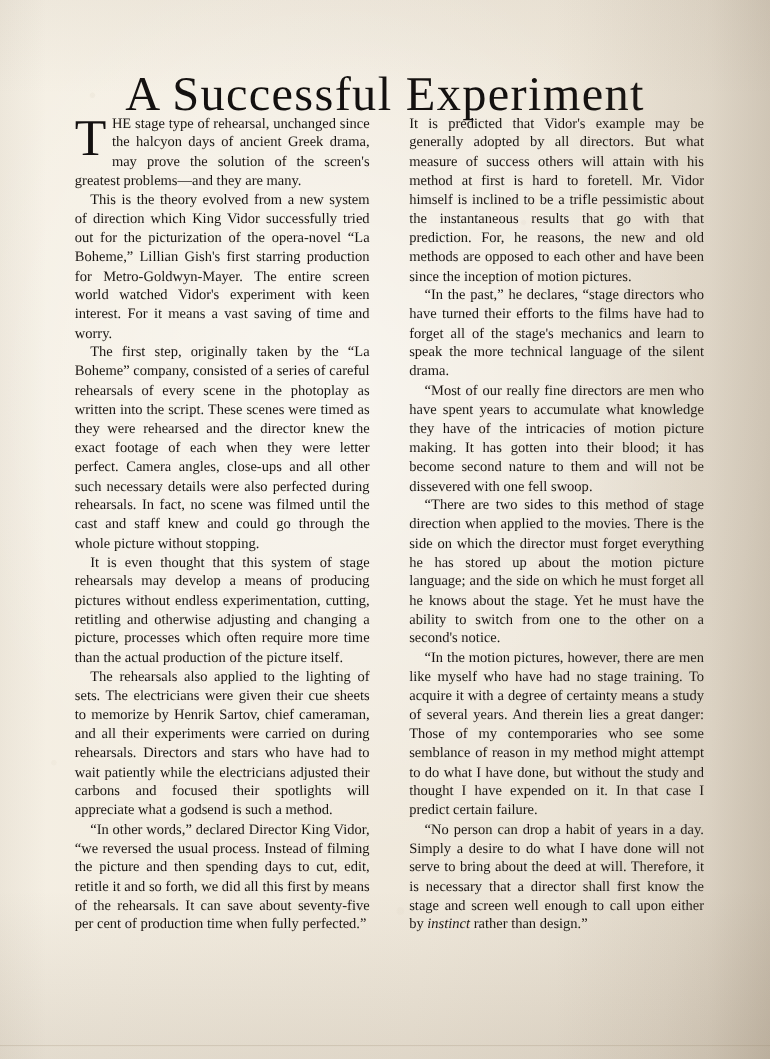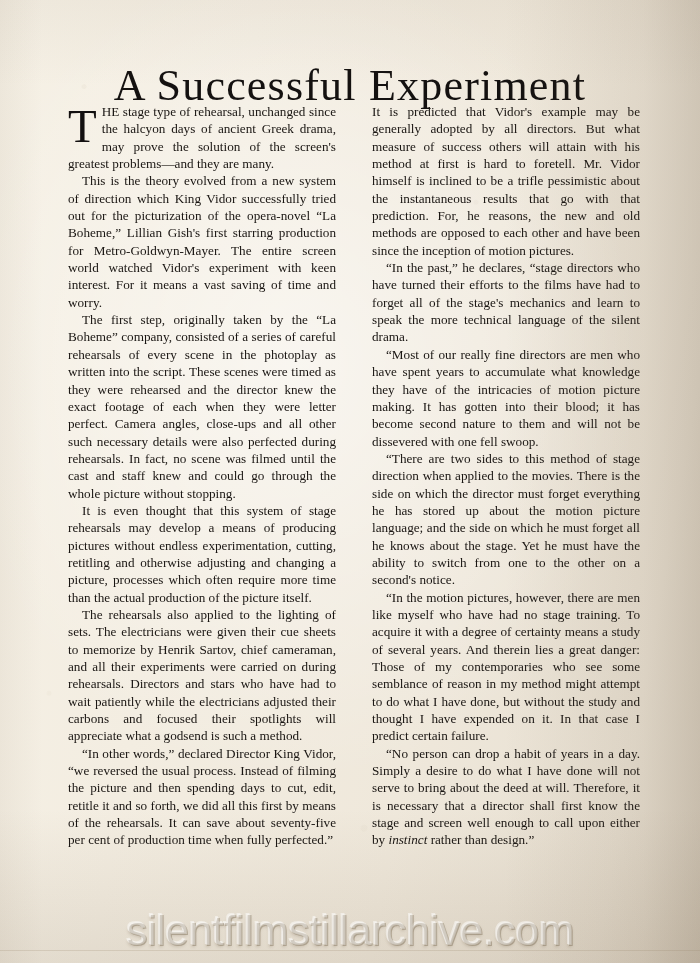--- a/index.html
+++ b/index.html
@@ -164,17 +164,14 @@
       <p>“There are two sides to this method of stage direction when applied to the movies.  There is the side on which the director must forget everything he has stored up about the motion picture language; and the side on which he must forget all he knows about the stage.  Yet he must have the ability to switch from one to the other on a second's notice.</p>
       <p>“In the motion pictures, however, there are men like myself who have had no stage training.  To acquire it with a degree of certainty means a study of several years.  And therein lies a great danger: Those of my contemporaries who see some semblance of reason in my method might attempt to do what I have done, but without the study and thought I have expended on it.  In that case I predict certain failure.</p>
       <p><span>“No person can drop a habit of years in a day.  Simply a desire to do what I have done will not serve to bring about the deed at will.  Therefore, it is necessary that a director shall first know the stage and screen well enough to call upon either by </span><em class="ital">instinct</em><span> rather than design.”</span></p>
     </div>
 
   </div>
 
   <div id="vignette"></div>
   <div id="seam"></div>
 
-  <div id="watermark">
-    <span id="watermark-text">silentfilmstillarchive.com</span>
-  </div>
 
 </div>
 
 </body></html>

